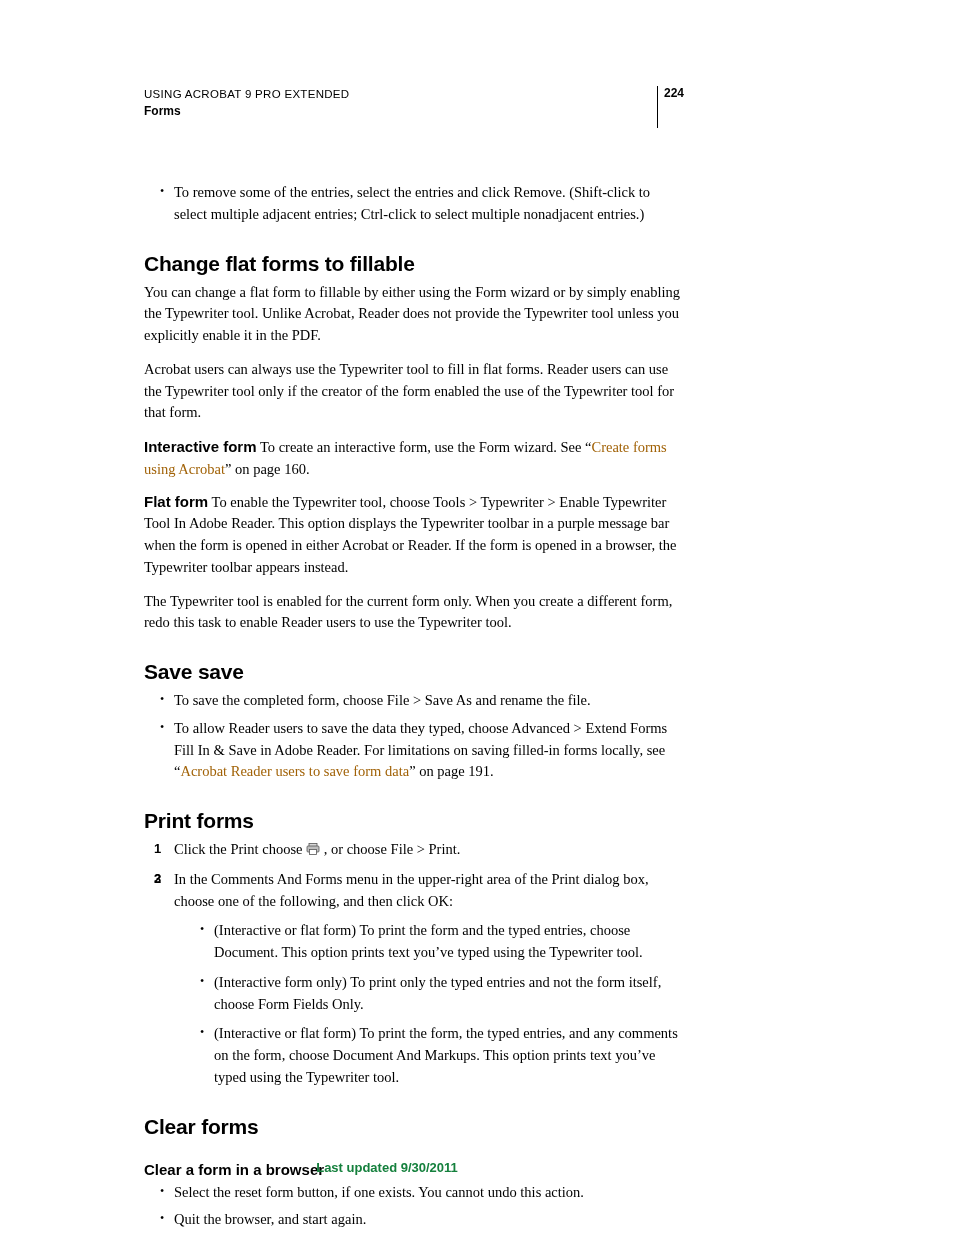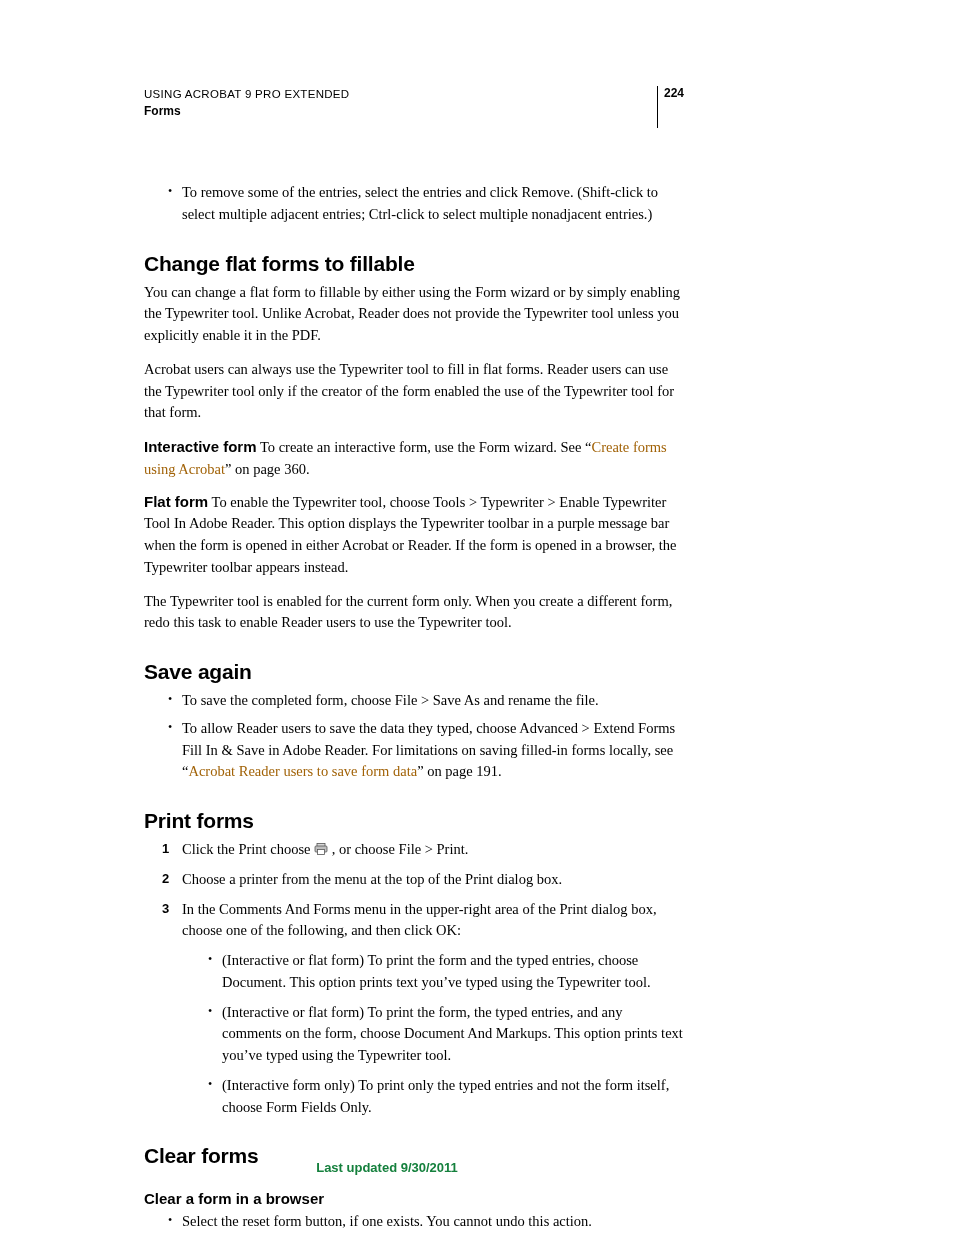--- a/index.html
+++ b/index.html
@@ -63,21 +63,21 @@
   .runin {
     font-family: "Myriad Pro", "Helvetica Neue", Arial, sans-serif;
     font-weight: bold;
     font-size: 15px;
   }
   a.xref {
     color: #a16207;
     text-decoration: none;
   }
   ul.bullet, ol.numlist, ul.sub-bullet, ul.diamond {
-    margin: 0 0 12px 16px;
+    margin: 0 0 12px 8px;
     padding: 0;
     list-style: none;
   }
   ul.bullet > li, ul.diamond > li {
     position: relative;
     padding-left: 22px;
     line-height: 1.5;
     margin-bottom: 6px;
     font-size: 14.5px;
   }
@@ -162,51 +162,51 @@
 
   <ul class="bullet">
     <li>To remove some of the entries, select the entries and click Remove. (Shift-click to select multiple adjacent entries; Ctrl-click to select multiple nonadjacent entries.)</li>
   </ul>
 
   <h2>Change flat forms to fillable</h2>
   <p>You can change a flat form to fillable by either using the Form wizard or by simply enabling the Typewriter tool. Unlike Acrobat, Reader does not provide the Typewriter tool unless you explicitly enable it in the PDF.</p>
   <p>Acrobat users can always use the Typewriter tool to fill in flat forms. Reader users can use the Typewriter tool only if the creator of the form enabled the use of the Typewriter tool for that form.</p>
   <p class="para-compact">
     <span class="runin">Interactive form</span>
-    <span>To create an interactive form, use the Form wizard. See “</span><a class="xref" href="#">Create forms using Acrobat</a><span>” on page 360.</span>
+    <span>To create an interactive form, use the Form wizard. See “</span><a class="xref" href="#">Create forms using Acrobat</a><span>” on page 160.</span>
   </p>
   <p>
     <span class="runin">Flat form</span>
     <span>To enable the Typewriter tool, choose Tools &gt; Typewriter &gt; Enable Typewriter Tool In Adobe Reader. This option displays the Typewriter toolbar in a purple message bar when the form is opened in either Acrobat or Reader. If the form is opened in a browser, the Typewriter toolbar appears instead.</span>
   </p>
   <p>The Typewriter tool is enabled for the current form only. When you create a different form, redo this task to enable Reader users to use the Typewriter tool.</p>
 
-  <h2>Save again</h2>
+  <h2>Save save</h2>
   <ul class="bullet">
     <li>To save the completed form, choose File &gt; Save As and rename the file.</li>
     <li>
       <span>To allow Reader users to save the data they typed, choose Advanced &gt; Extend Forms Fill In &amp; Save in Adobe Reader. For limitations on saving filled-in forms locally, see “</span><a class="xref" href="#">Acrobat Reader users to save form data</a><span>” on page 191.</span>
     </li>
   </ul>
 
   <h2>Print forms</h2>
   <ol class="numlist">
     <li><span class="num">1</span>
       <span>Click the Print choose </span><span class="print-icon"><svg viewBox="0 0 14 12">
             <rect x="3" y="0.5" width="8" height="3" fill="#d8d8d8" stroke="#555" stroke-width="0.8"></rect>
             <rect x="1" y="3" width="12" height="6" rx="1" fill="#bfbfbf" stroke="#555" stroke-width="0.8"></rect>
             <rect x="3.5" y="6.5" width="7" height="5" fill="#fff" stroke="#555" stroke-width="0.8"></rect>
           </svg></span><span> , or choose File &gt; Print.</span>
     </li>
-    <li><span class="num">2</span><span>Choose a printer from the menu at the top of the Print dialog box.</span></li>
+    <li><span class="num">2</span></li>
     <li><span class="num">3</span><span>In the Comments And Forms menu in the upper-right area of the Print dialog box, choose one of the following, and then click OK:</span>
       <ul class="sub-bullet">
         <li>(Interactive or flat form) To print the form and the typed entries, choose Document. This option prints text you’ve typed using the Typewriter tool.</li>
+        <li>(Interactive form only) To print only the typed entries and not the form itself, choose Form Fields Only.</li>
         <li>(Interactive or flat form) To print the form, the typed entries, and any comments on the form, choose Document And Markups. This option prints text you’ve typed using the Typewriter tool.</li>
-        <li>(Interactive form only) To print only the typed entries and not the form itself, choose Form Fields Only.</li>
       </ul>
     </li>
   </ol>
 
   <h2>Clear forms</h2>
   <h3>Clear a form in a browser</h3>
   <ul class="bullet">
     <li>Select the reset form button, if one exists. You cannot undo this action.</li>
     <li>Quit the browser, and start again.</li>
   </ul>

